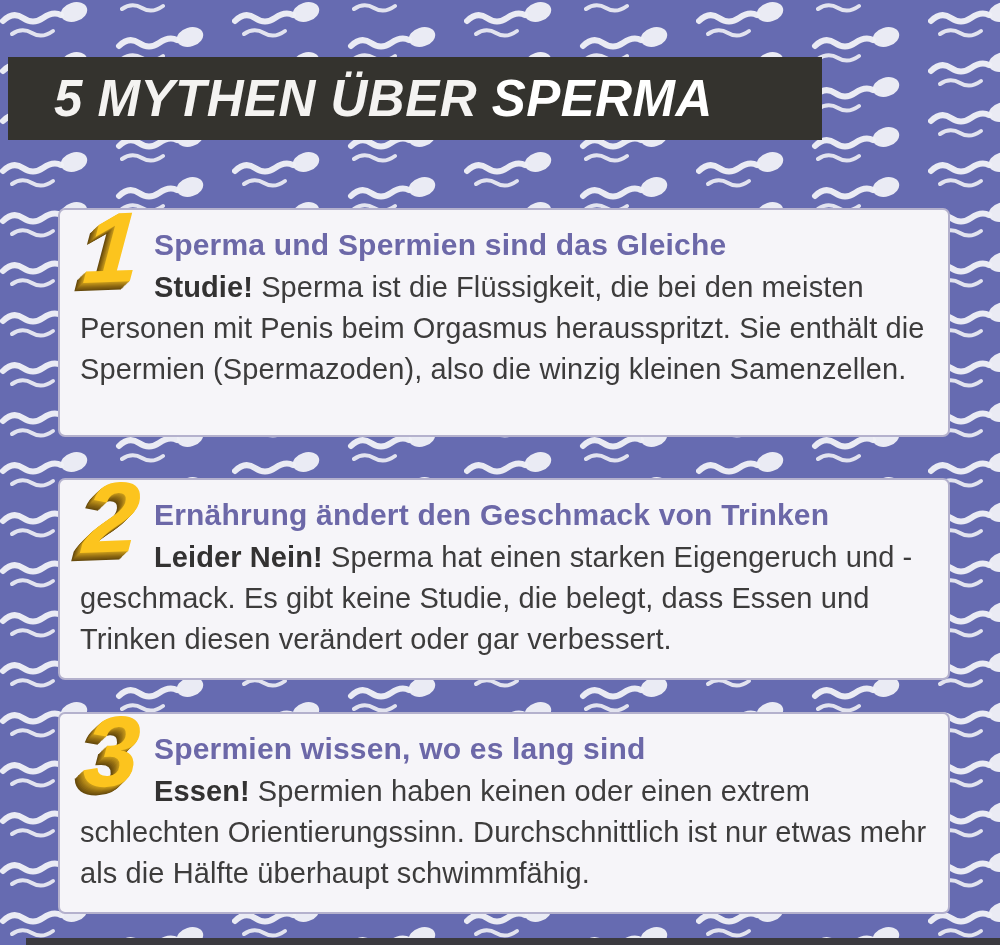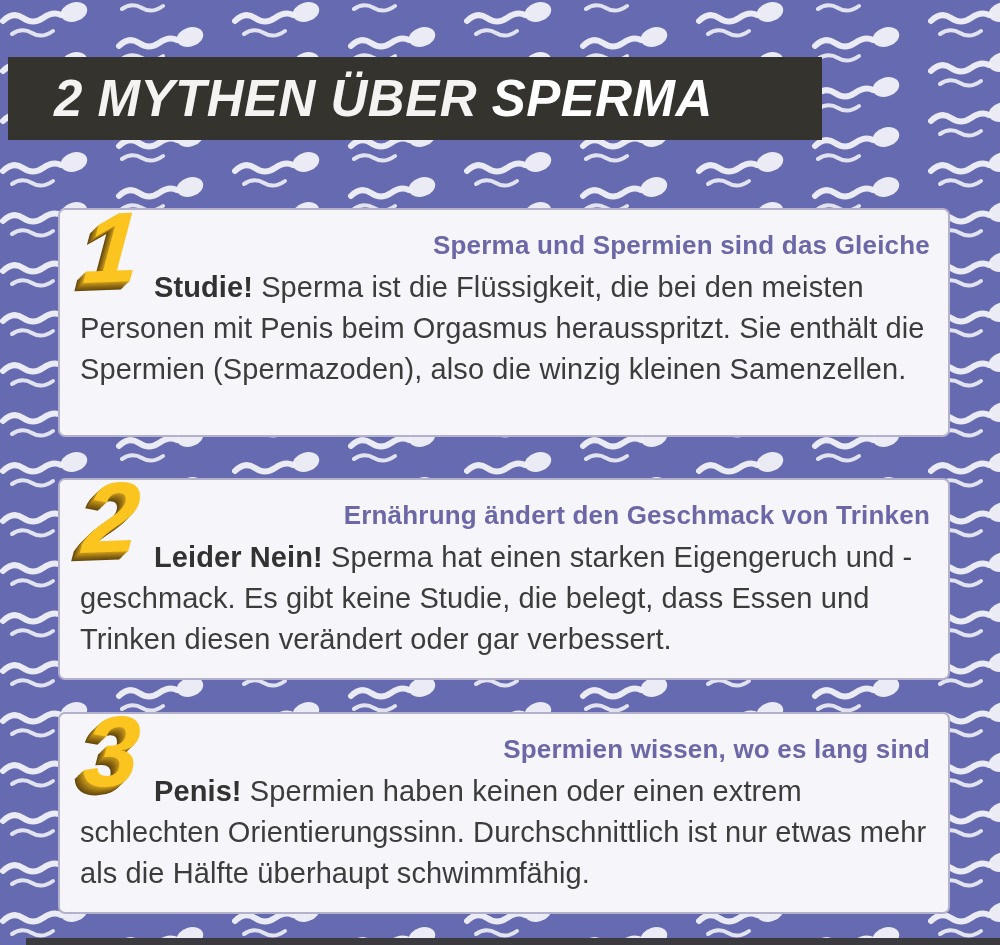--- a/index.html
+++ b/index.html
@@ -78,26 +78,25 @@
       -1px 1px 0 #c2961a,
       -2px 2px 0 #b58a18,
       -3px 3px 0 #a87f16,
       -4px 4px 0 #9a7314,
       -5px 5px 0 #8d6912,
       -6px 6px 0 #805e10,
       -7px 7px 0 #73540e,
       -8px 8px 0 #674b0d;
   }
   .card h2 {
-    font-size: 26px;
+    font-size: 30px;
     font-weight: 700;
     line-height: 44px;
     color: #6c68a8;
     letter-spacing: 0.2px;
-    text-align: right;
   }
   .card p {
     font-size: 29px;
     line-height: 41px;
     color: #3d3c3c;
     letter-spacing: 0.1px;
   }
   .card p .lead {
     font-weight: 700;
     color: #333232;
@@ -132,21 +131,21 @@
       </g>
       <ellipse cx="190" cy="37" rx="13.5" ry="9.5" fill="#f0f1f7" opacity="0.96" transform="rotate(-17 190 37)"></ellipse>
 
       <path d="M12,34 Q22,27 32,33 Q42,39 53,31" fill="none" stroke="#f0f1f7" stroke-width="4" stroke-linecap="round" opacity="0.9"></path>
     </pattern>
   </defs>
   <rect width="1000" height="945" fill="url(#spermtile)"></rect>
 </svg>
 
 <header class="banner">
-  <div class="title"><span>2 MYTHEN ÜBER </span><span class="accent">SPERMA</span></div>
+  <div class="title"><span>5 MYTHEN ÜBER </span><span class="accent">SPERMA</span></div>
 </header>
 
 <section class="card card-1">
   <div class="num-float">
     <span class="num3d">1</span>
   </div>
   <h2>Sperma und Spermien sind das Gleiche</h2>
   <p><span class="lead">Studie!</span><span> Sperma ist die Flüssigkeit, die bei den meisten Personen mit Penis beim Orgasmus heraus­spritzt. Sie enthält die Spermien (Spermazoden), also die winzig kleinen Samenzellen.</span></p>
 </section>
 
@@ -156,16 +155,16 @@
   </div>
   <h2>Ernährung ändert den Geschmack von Trinken</h2>
   <p><span class="lead">Leider Nein!</span><span> Sperma hat einen starken Eigengeruch und -geschmack. Es gibt keine Studie, die belegt, dass Essen und Trinken diesen verändert oder gar verbessert.</span></p>
 </section>
 
 <section class="card card-3">
   <div class="num-float">
     <span class="num3d">3</span>
   </div>
   <h2>Spermien wissen, wo es lang sind</h2>
-  <p><span class="lead">Penis!</span><span> Spermien haben keinen oder einen extrem schlechten Orientierungssinn. Durchschnittlich ist nur etwas mehr als die Hälfte überhaupt schwimmfähig.</span></p>
+  <p><span class="lead">Essen!</span><span> Spermien haben keinen oder einen extrem schlechten Orientierungssinn. Durchschnittlich ist nur etwas mehr als die Hälfte überhaupt schwimmfähig.</span></p>
 </section>
 
 <div class="bottom-bar"></div>
 
 </body></html>

